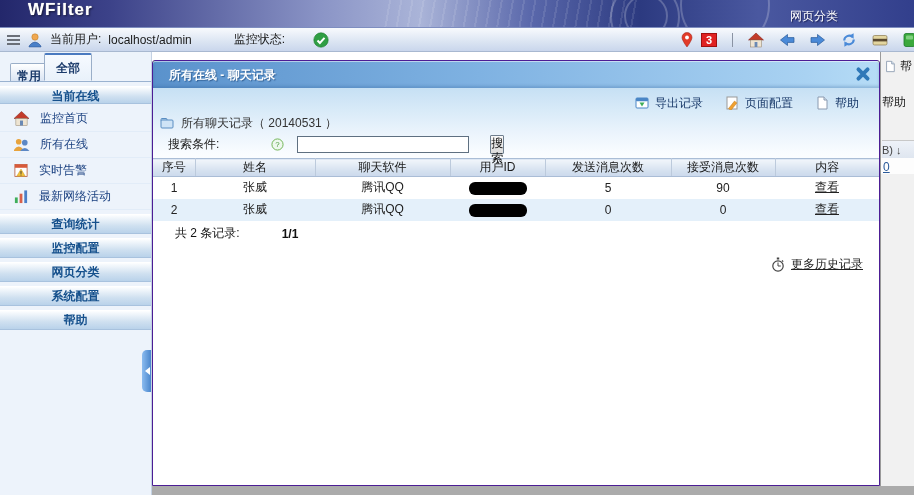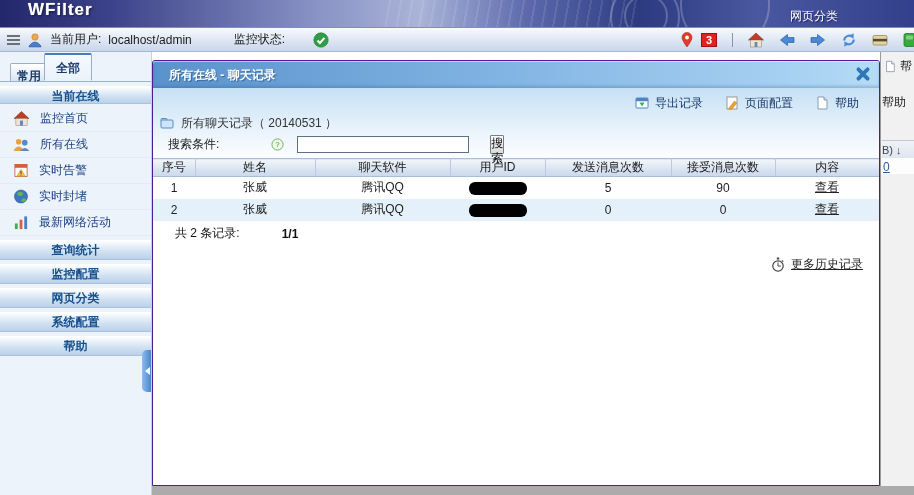--- a/index.html
+++ b/index.html
@@ -194,28 +194,20 @@
     </div>
     <div class="nav-item">
       <svg width="16" height="15" viewBox="0 0 16 16">
         <rect x="1.5" y="1.5" width="13" height="13" fill="#fff" stroke="#b05030" stroke-width="0.8"></rect>
         <rect x="1.5" y="1.5" width="13" height="3.6" fill="#d85a3a"></rect>
         <polygon points="8,6.5 12.5,14 3.5,14" fill="#f5c33c" stroke="#c09020" stroke-width="0.5"></polygon>
         <rect x="7.5" y="8.6" width="1" height="3" fill="#333"></rect>
           <rect x="7.5" y="12.3" width="1" height="1" fill="#333"></rect>
       </svg>
       <span>实时告警</span>
-    </div>
-    <div class="nav-item">
-      <svg width="16" height="15" viewBox="0 0 16 16">
-        <circle cx="8" cy="8" r="7" fill="#3f74c4" stroke="#1a4a8a" stroke-width="0.5"></circle>
-        <path d="M3.5,5 q3,-3.5 6,-1.2 q2,1.4 -0.2,3 q-4,2 -5.8,-1.8 z" fill="#63b54f"></path>
-        <path d="M9.5,10 q4,-1 4,2 q-2.5,3 -5.5,0.8 z" fill="#63b54f"></path>
-      </svg>
-      <span>实时封堵</span>
     </div>
     <div class="nav-item">
       <svg width="16" height="15" viewBox="0 0 16 16">
         <rect x="1.5" y="9" width="3" height="6" fill="#3fae5a"></rect>
         <rect x="6.5" y="5" width="3" height="10" fill="#d8604a"></rect>
         <rect x="11.5" y="1.5" width="3" height="13.5" fill="#4a7fc8"></rect>
       </svg>
       <span>最新网络活动</span>
     </div>
   </div>

